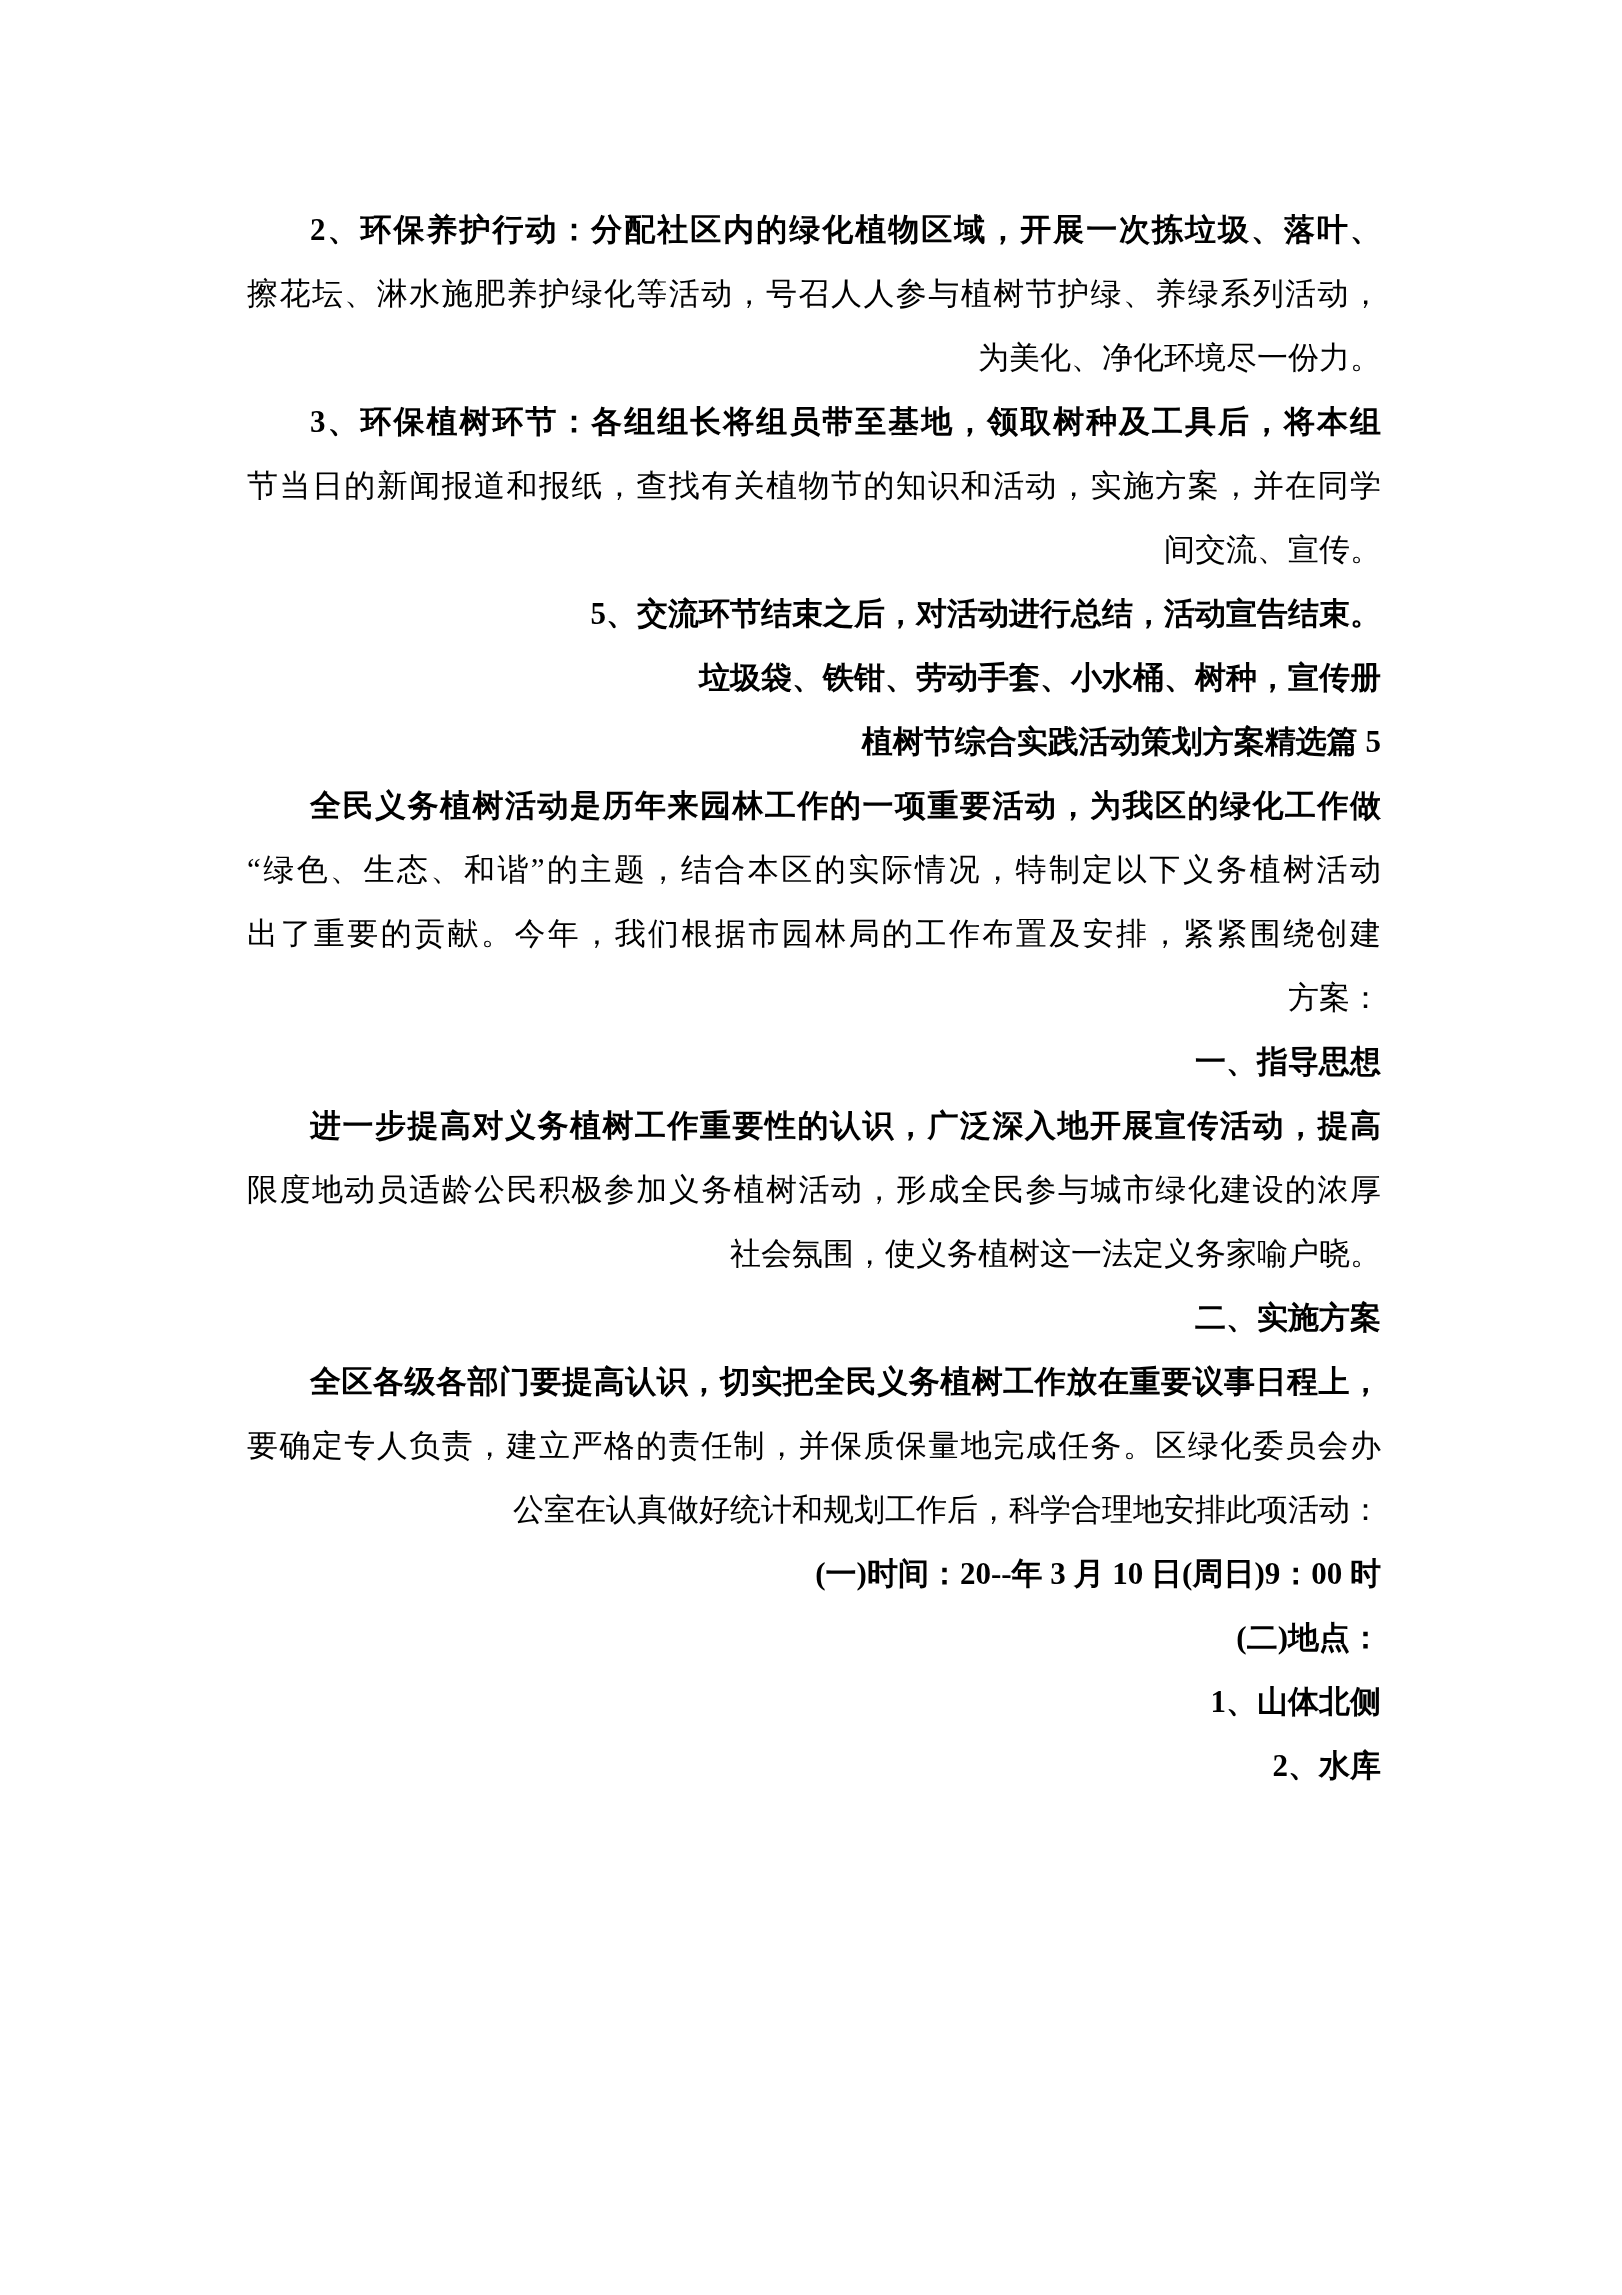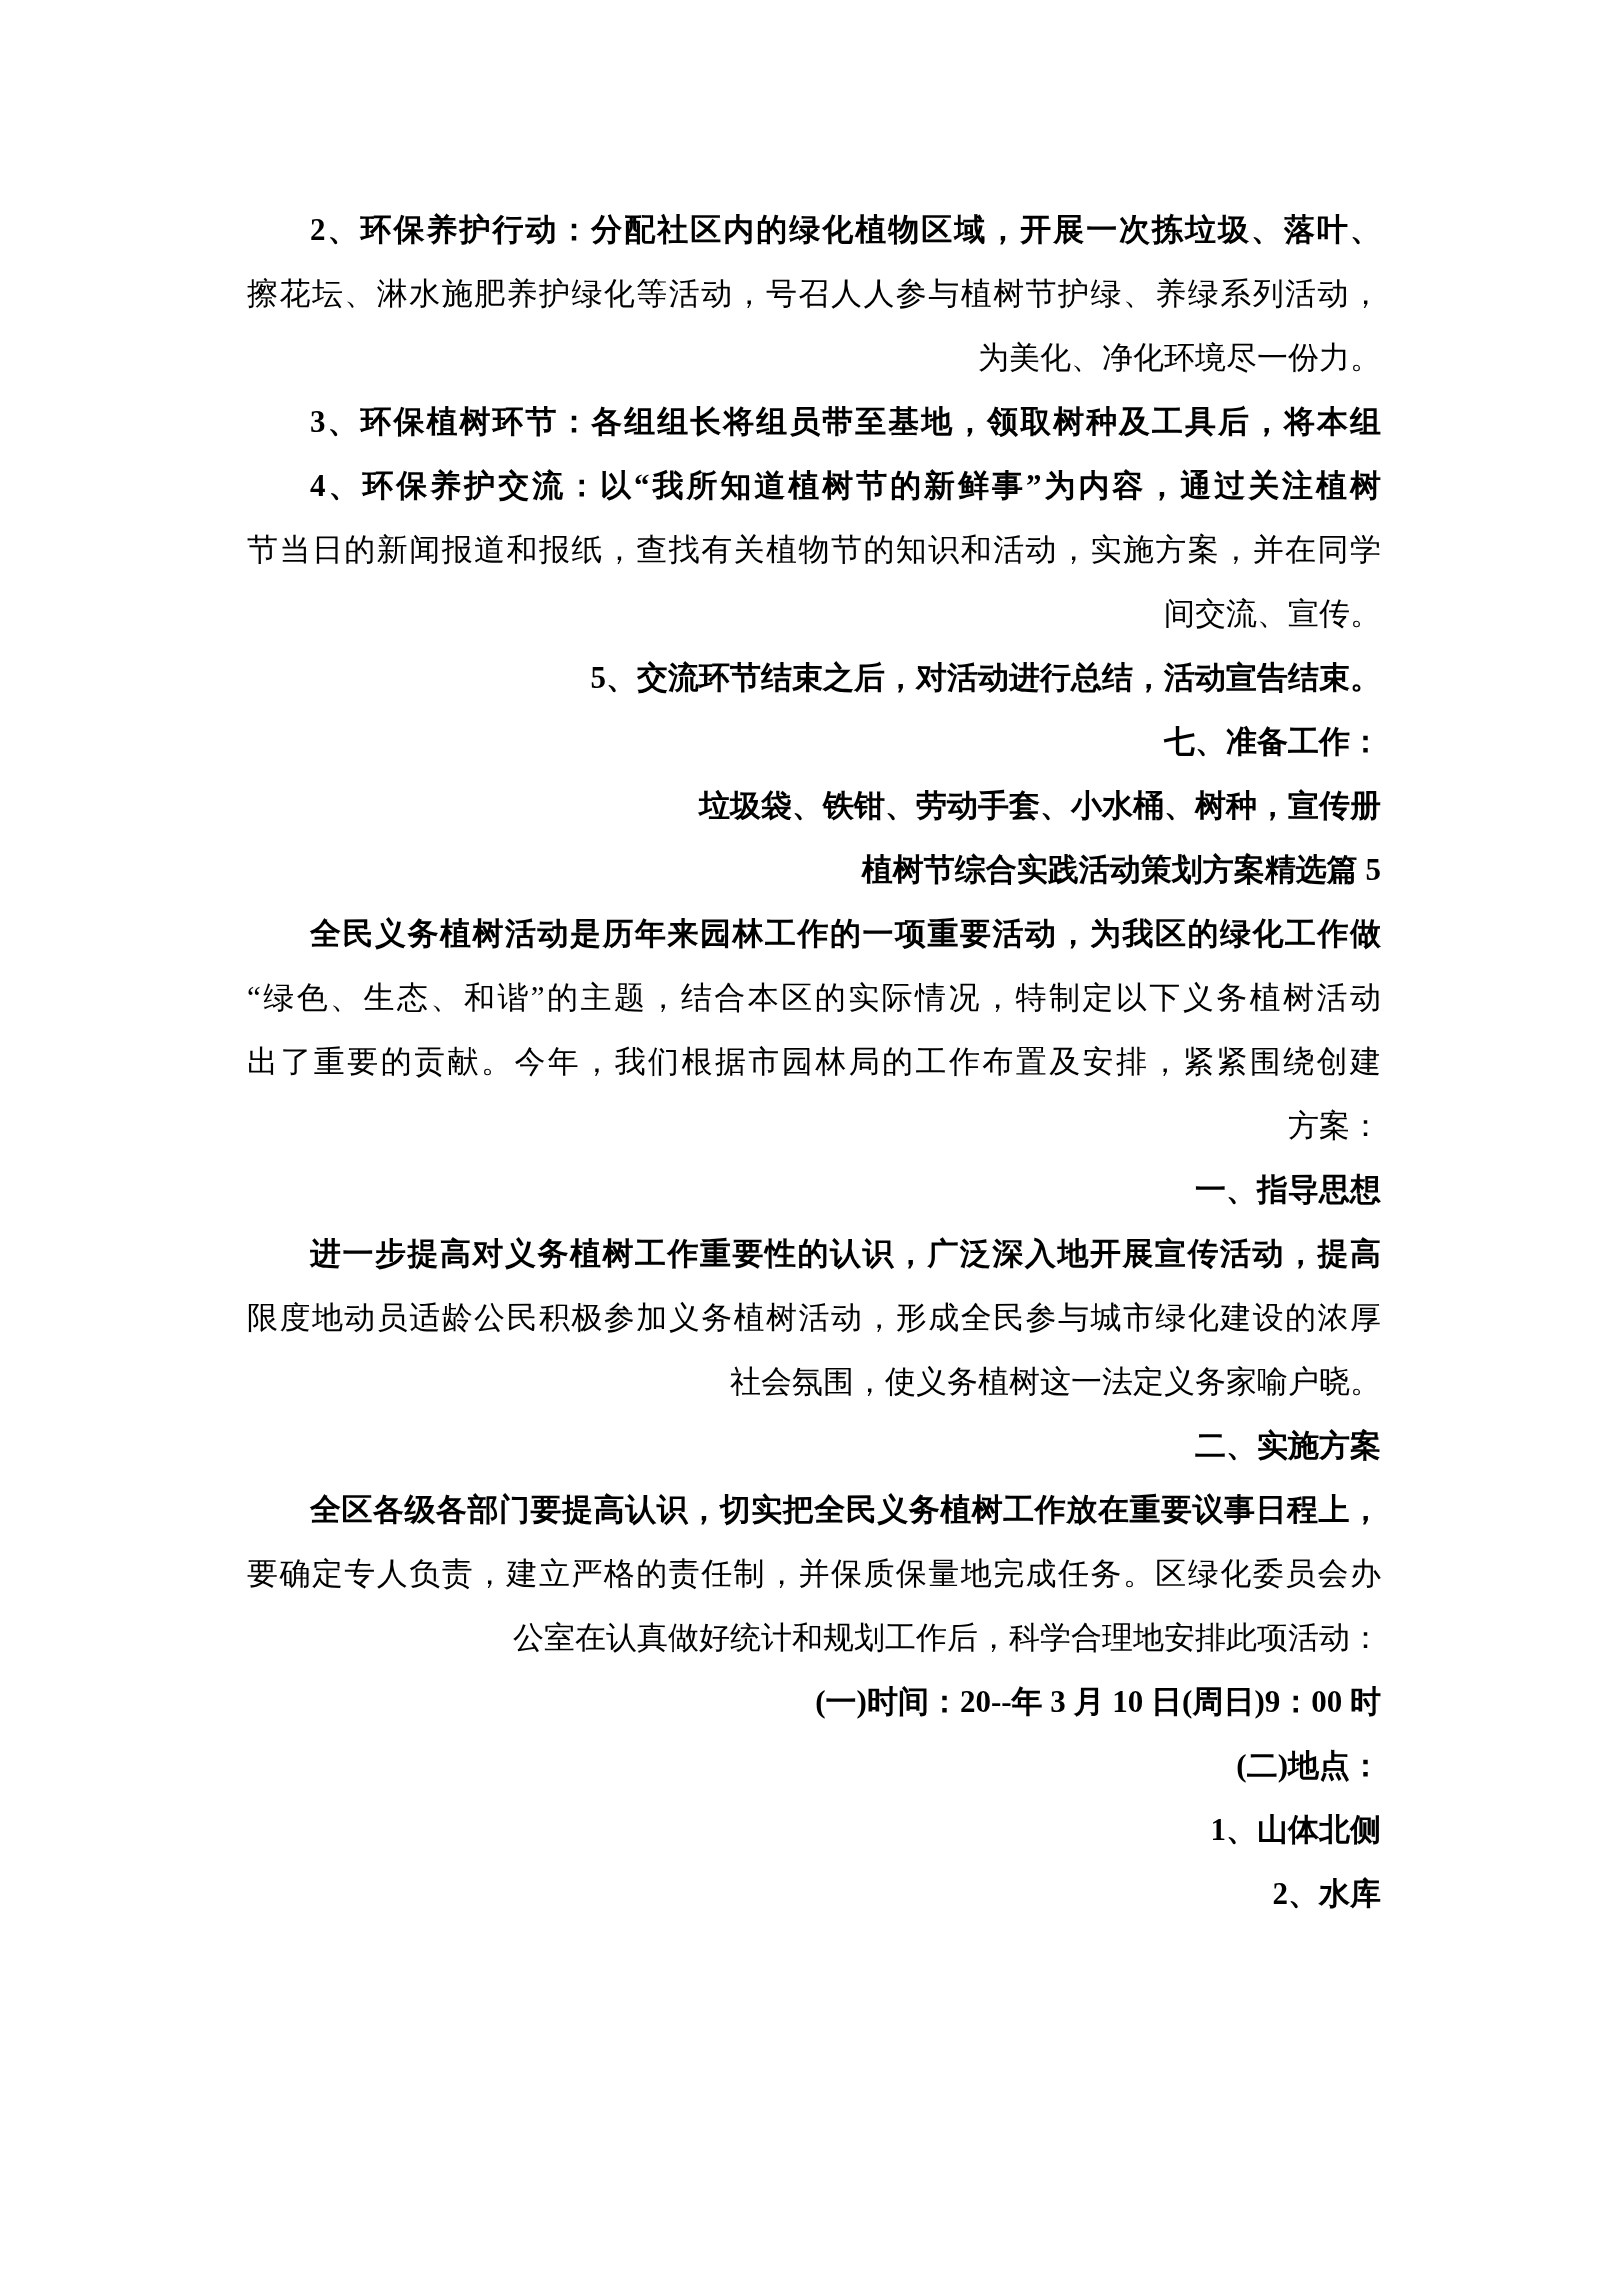--- a/index.html
+++ b/index.html
@@ -42,25 +42,23 @@
 </style>
 </head>
 <body>
 
 <div class="page">
   <div class="text-block">
       <div class="line indent justify">2、环保养护行动：分配社区内的绿化植物区域，开展一次拣垃圾、落叶、</div>
       <div class="line justify">擦花坛、淋水施肥养护绿化等活动，号召人人参与植树节护绿、养绿系列活动，</div>
       <div class="line">为美化、净化环境尽一份力。</div>
       <div class="line indent justify">3、环保植树环节：各组组长将组员带至基地，领取树种及工具后，将本组</div>
-      <div class="line indent justify">4、环保养护交流：以“我所知道植树节的新鲜事”为内容，通过关注植树</div>
       <div class="line justify">节当日的新闻报道和报纸，查找有关植物节的知识和活动，实施方案，并在同学</div>
       <div class="line">间交流、宣传。</div>
       <div class="line indent">5、交流环节结束之后，对活动进行总结，活动宣告结束。</div>
-      <div class="line indent">七、准备工作：</div>
       <div class="line indent">垃圾袋、铁钳、劳动手套、小水桶、树种，宣传册</div>
       <div class="line indent">植树节综合实践活动策划方案精选篇 5</div>
       <div class="line indent justify">全民义务植树活动是历年来园林工作的一项重要活动，为我区的绿化工作做</div>
       <div class="line justify">“绿色、生态、和谐”的主题，结合本区的实际情况，特制定以下义务植树活动</div>
       <div class="line justify">出了重要的贡献。今年，我们根据市园林局的工作布置及安排，紧紧围绕创建</div>
       <div class="line">方案：</div>
       <div class="line indent">一、指导思想</div>
       <div class="line indent justify">进一步提高对义务植树工作重要性的认识，广泛深入地开展宣传活动，提高</div>
       <div class="line justify">限度地动员适龄公民积极参加义务植树活动，形成全民参与城市绿化建设的浓厚</div>
       <div class="line">社会氛围，使义务植树这一法定义务家喻户晓。</div>

